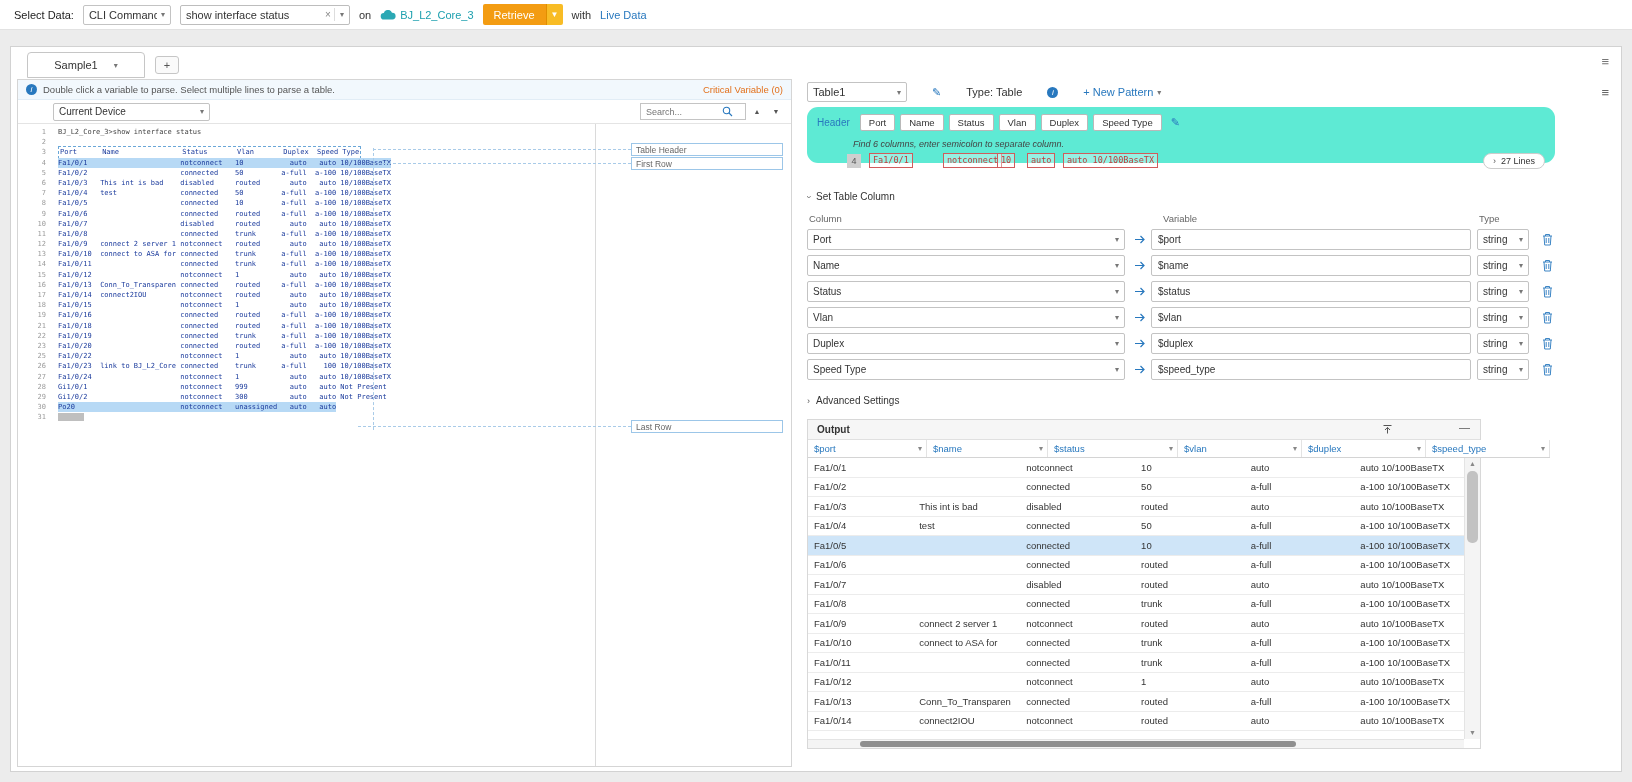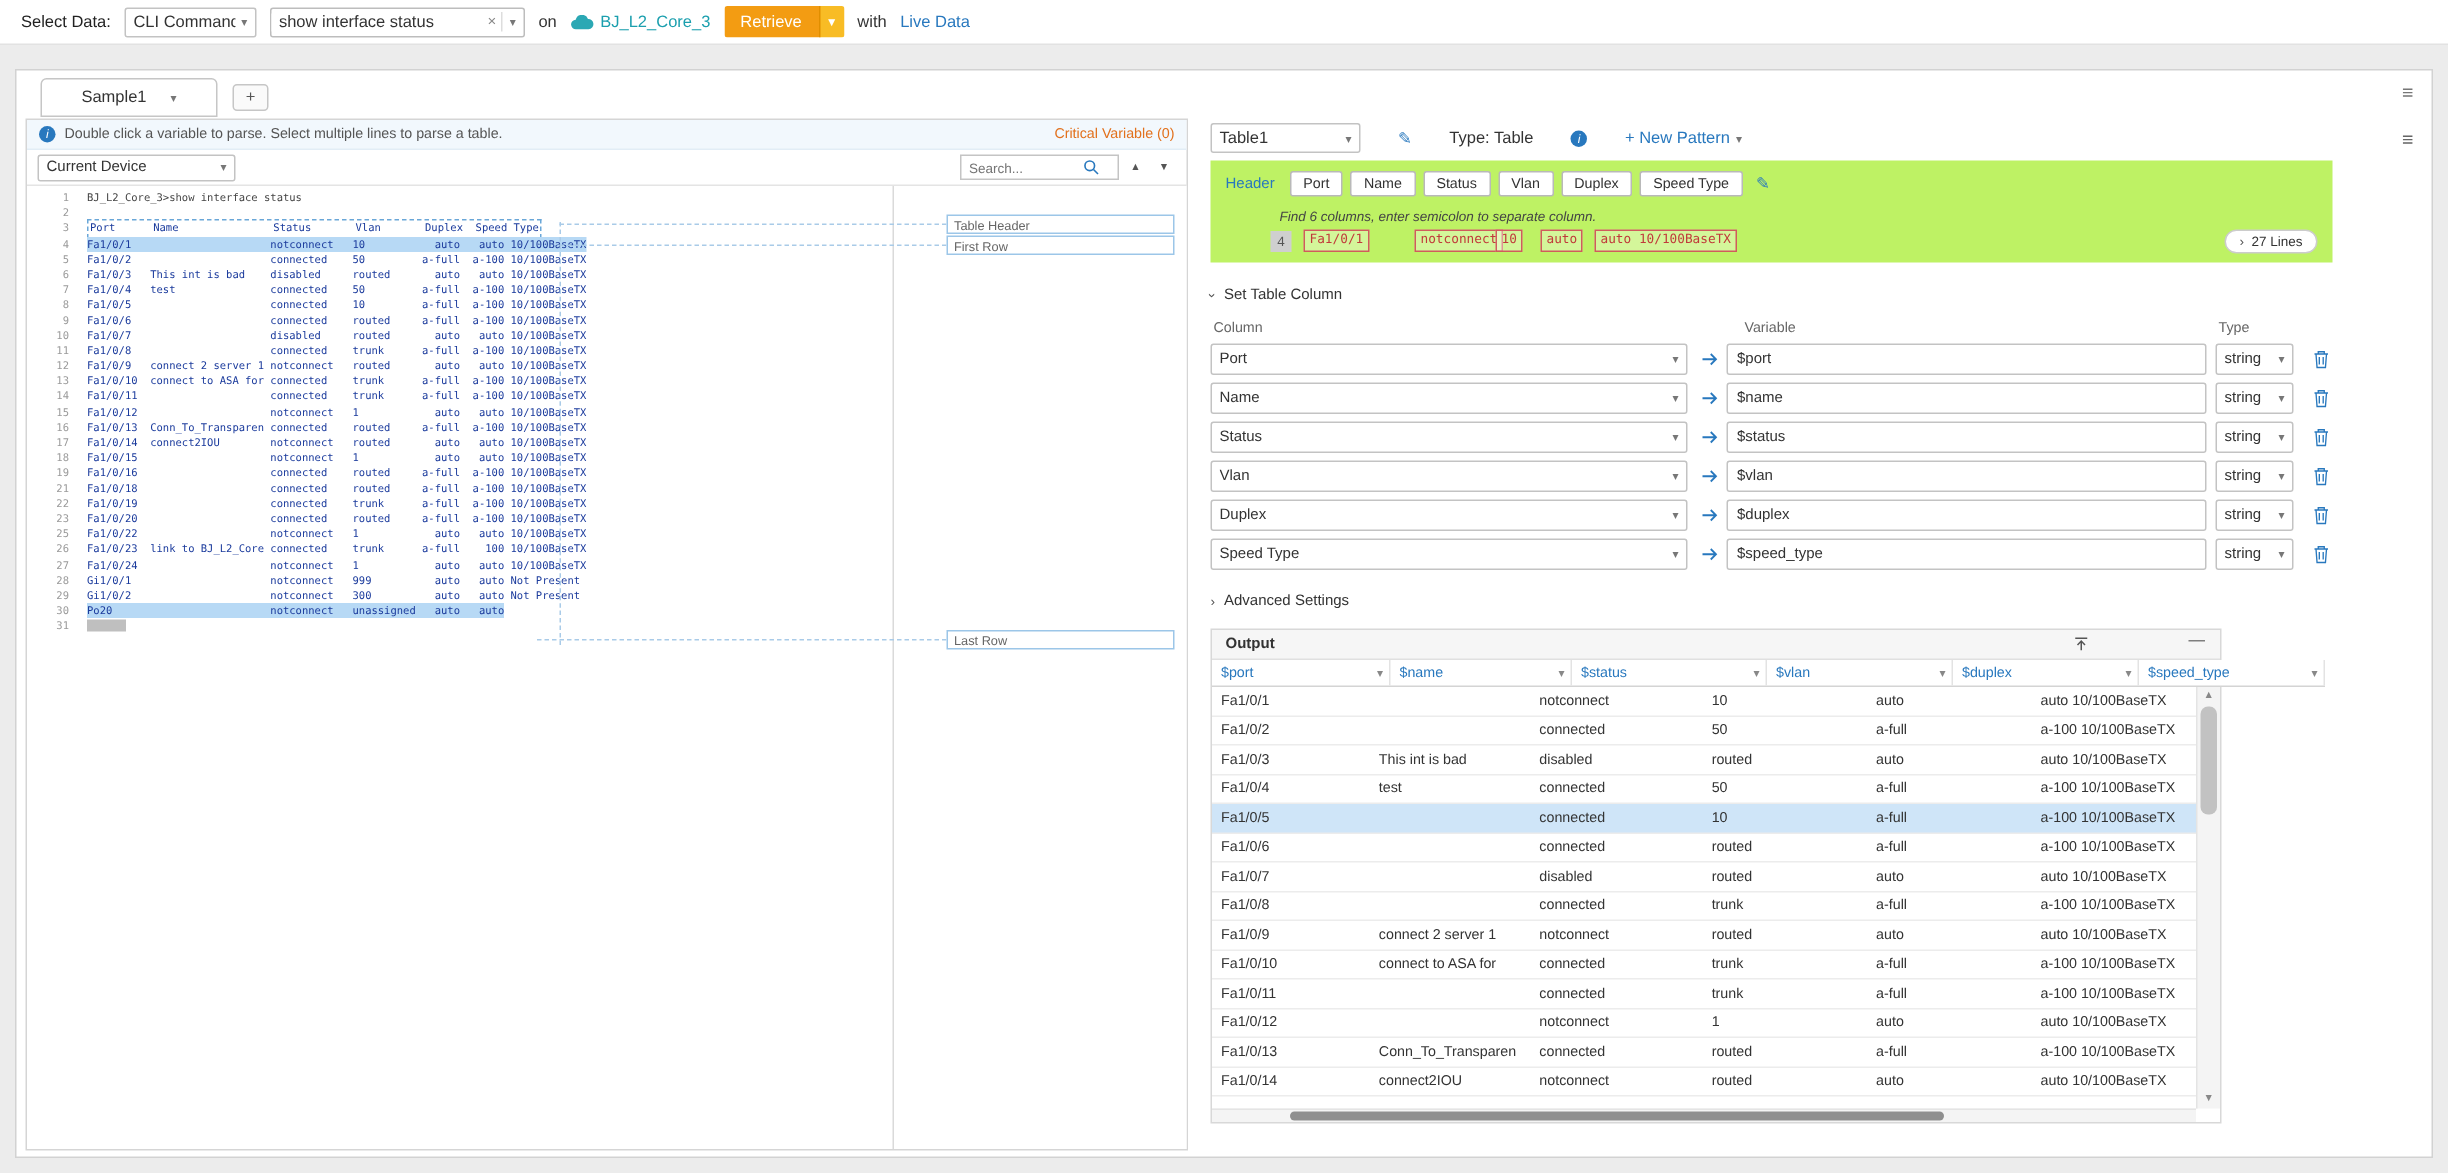--- a/index.html
+++ b/index.html
@@ -32,21 +32,21 @@
 #add-tab{position:absolute;left:144px;top:9px;width:24px;height:18px;border:1px solid #c6c6c6;border-radius:3px;display:flex;align-items:center;justify-content:center;color:#555;cursor:pointer;background:#fafafa;}
 #qualbar{position:absolute;right:70px;top:9px;font-size:11px;color:#666;display:flex;gap:7px;align-items:center;margin-top:48px;}
 #tab-menu-icon{position:absolute;right:12px;top:7px;color:#777;font-size:13px;cursor:pointer;}
 
 
 #left-panel{position:absolute;left:6px;top:32px;width:775px;height:688px;border:1px solid #d5d5d5;background:#fff;}
 #hintbar{position:absolute;left:0;top:0;right:0;height:20px;background:#f2f8fd;border-bottom:1px solid #e2edf6;display:flex;align-items:center;padding:0 8px;gap:6px;font-size:9.5px;color:#555;}
 .circle-i{width:11px;height:11px;border-radius:50%;background:#2878be;color:#fff;font-size:8px;line-height:11px;text-align:center;font-style:italic;flex:none;}
 #critical-link{margin-left:auto;color:#e2711d;font-size:9.5px;cursor:pointer;}
 #lp-toolbar{position:absolute;left:0;top:20px;right:0;height:24px;border-bottom:1px solid #e4e4e4;display:flex;align-items:center;padding:0 7px;}
-#device-scope{width:132px;height:18px;font-size:10px;}
+#device-scope{width:157px;height:18px;font-size:10px;margin-left:28px;}
 #searchbox{margin-left:auto;width:106px;height:17px;border:1px solid #c4c4c4;display:flex;align-items:center;padding:0 3px 0 5px;background:#fff;}
 #searchbox input{border:none;outline:none;width:76px;font-size:9px;color:#777;font-family:"Liberation Sans",sans-serif;}
 .updown{width:16px;height:16px;display:flex;align-items:center;justify-content:center;color:#555;font-size:7px;margin-left:3px;cursor:pointer;}
 #editor{position:absolute;left:0;top:44px;right:0;bottom:0;background:#fff;overflow:hidden;cursor:text;}
 #code-area{position:absolute;left:0;top:0;width:577px;bottom:0;padding-top:3px;}
 .code-line{height:10.2px;display:flex;font-family:"DejaVu Sans Mono",monospace;font-size:7px;line-height:10.2px;}
 .code-line .ln{width:28px;text-align:right;color:#9a9a9a;flex:none;margin-right:12px;}
 .code-line .lt{color:#1a3a9c;white-space:pre;}
 .cl-cmd .lt{color:#444;}
 .cl-header .lt{border:1px dashed #6aa7d8;margin:-1px 0;padding:0 1px;}
@@ -58,21 +58,21 @@
 .dash-v{position:absolute;border-left:1px dashed #a9cbe8;width:0;}
 
 
 #right-panel{position:absolute;left:788px;top:32px;width:818px;height:688px;background:#fff;}
 #rp-toolbar{position:absolute;left:0;top:0;right:0;height:26px;display:flex;align-items:center;gap:25px;padding-left:8px;font-size:11px;}
 #pattern-select{width:100px;height:20px;font-size:11px;}
 .icon-blue{color:#2878be;cursor:pointer;}
 #type-label{color:#333;}
 #new-pattern{display:flex;align-items:center;gap:4px;cursor:pointer;}
 #rp-menu-icon{position:absolute;right:8px;top:6px;color:#666;font-size:13px;cursor:pointer;}
-#pattern-card{position:absolute;left:8px;top:28px;width:748px;height:68px;background:#bef264;border-radius:0;}
+#pattern-card{position:absolute;left:8px;top:28px;width:748px;height:56px;background:#5eead4;border-radius:11px;}
 #pattern-header-row{position:absolute;left:10px;top:7px;display:flex;align-items:center;gap:5px;}
 #header-label{color:#2878be;font-size:10px;margin-right:5px;}
 .hdr-cell{background:#fff;border:1px solid #b9b9b9;border-radius:2px;font-size:9.5px;color:#333;padding:2px 8px;cursor:pointer;}
 #hdr-edit{font-size:11px;margin-left:4px;}
 #find-hint{position:absolute;left:46px;top:32px;font-style:italic;font-size:9px;color:#444;}
 #sample-row{position:absolute;left:40px;top:46px;right:10px;height:17px;}
 #sample-line-no{position:absolute;left:0;top:1px;width:14px;height:14px;background:#cfcfcf;color:#555;font-size:9px;text-align:center;line-height:14px;}
 .sample-cell{position:absolute;top:0;border:1px solid #d05c5c;color:#c03a3a;font-size:8.5px;height:15px;line-height:13px;padding:0 3px;font-family:"DejaVu Sans Mono",monospace;white-space:nowrap;cursor:pointer;background:rgba(255,255,255,.35);}
 .sc-0{left:22px;}.sc-1{left:96px;}.sc-2{left:150px;}.sc-3{left:180px;}.sc-4{left:216px;}
 #lines-btn{position:absolute;right:0;top:0;height:16px;background:#fff;border:1px solid #ccc;border-radius:9px;font-size:9px;color:#333;display:flex;align-items:center;gap:5px;padding:0 9px;cursor:pointer;}

